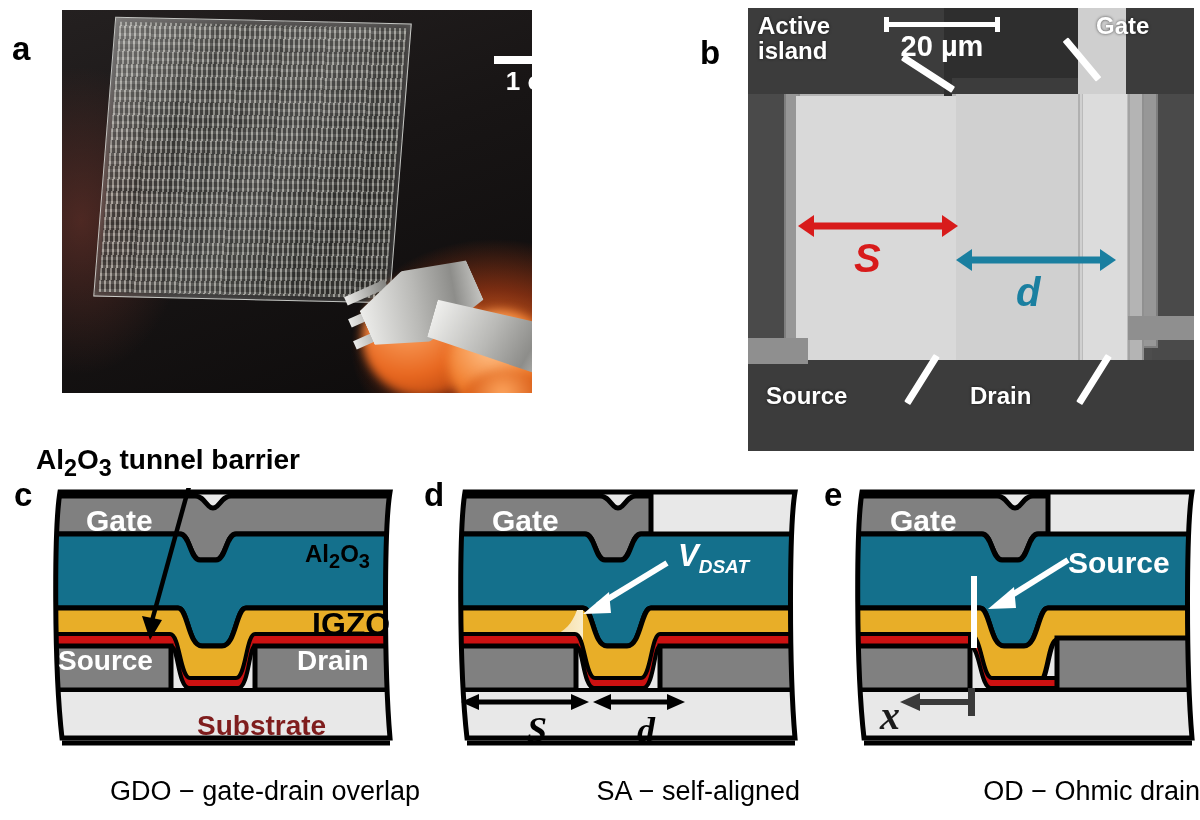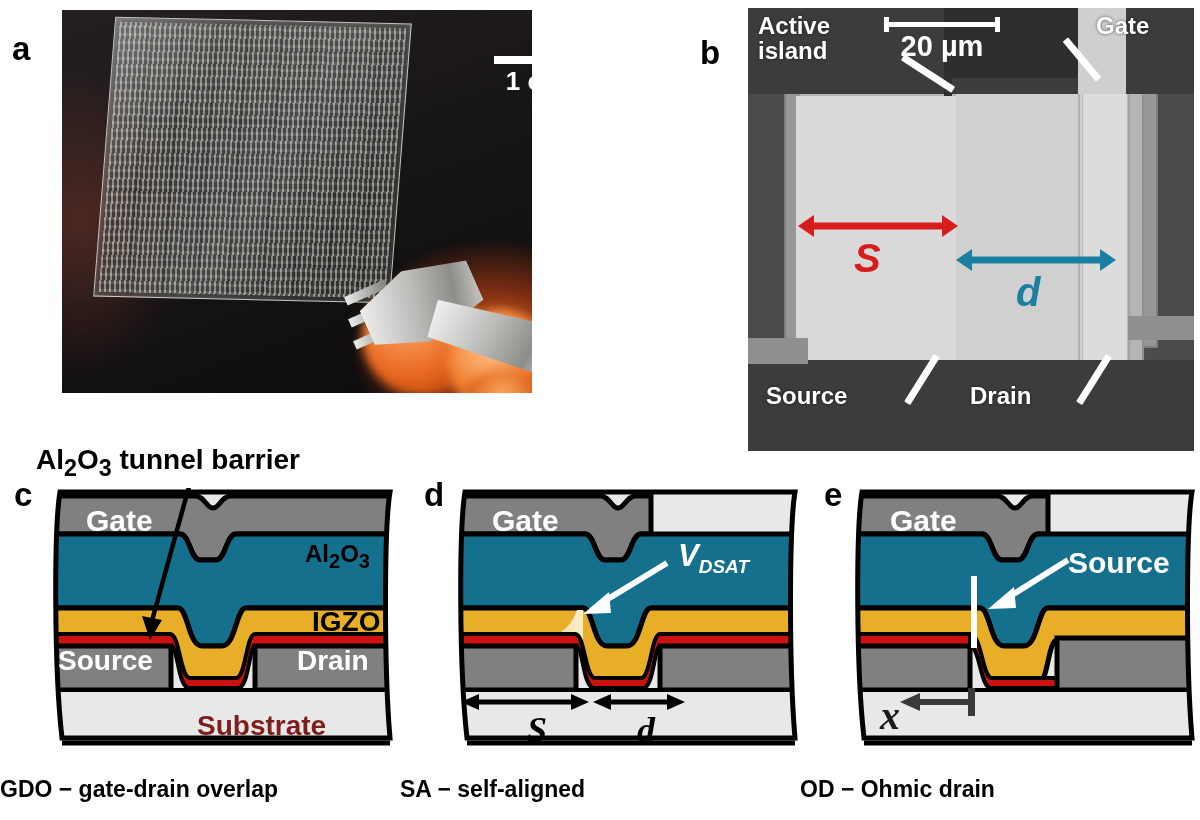--- a/index.html
+++ b/index.html
@@ -91,21 +91,21 @@
      color:#fff;font-weight:bold;font-size:29px;}
 
   .dim-arrow{position:absolute;}
   .dim-line{position:absolute;top:50%;transform:translateY(-50%);height:7px;}
   .dim-head{position:absolute;top:50%;transform:translateY(-50%);width:0;height:0;
      border-top:11px solid transparent;border-bottom:11px solid transparent;}
   .dim-label{position:absolute;font-weight:bold;font-style:italic;font-size:40px;}
 
   
   .xsec{position:absolute;}
-  .xcaption{position:absolute;font-weight:bold;font-size:23px;text-align:left;white-space:nowrap;}
+  .xcaption{position:absolute;font-weight:normal;font-size:27px;text-align:right;white-space:nowrap;}
   .anno{position:absolute;font-weight:bold;}
   .layer-label{font-weight:bold;}
 </style>
 </head>
 <body>
 
 <div class="panel-letter" style="left:12px;top:32px;">a</div>
 
 <div id="panel-a-photo">
   <div class="finger" id="finger-1"></div>
@@ -209,21 +209,21 @@
   </g>
   <path d="M10,4 C4,40 4,180 12,250 L340,250 C334,180 334,40 340,4 Z" fill="none" stroke="#000" stroke-width="5"></path>
   <line x1="12" y1="255" x2="340" y2="255" stroke="#000" stroke-width="5"></line>
 
   <line x1="148" y1="-34" x2="100" y2="140" stroke="#000" stroke-width="4.5"></line>
   <polygon points="100,152 92,128 112,132" fill="#000"></polygon>
 </svg>
 
 <div class="layer-label" style="position:absolute;left:86px;top:504px;font-size:30px;color:#fff;">Gate</div>
 <div class="layer-label" style="position:absolute;left:305px;top:540px;font-size:24px;color:#000000;">Al<sub>2</sub>O<sub>3</sub></div>
-<div class="layer-label" style="position:absolute;left:312px;top:606px;font-size:28px;color:#000;">IGZO</div>
+<div class="layer-label" style="position:absolute;left:312px;top:606px;font-size:32px;color:#000;">IGZO</div>
 <div class="layer-label" style="position:absolute;left:58px;top:645px;font-size:28px;color:#fff;">Source</div>
 <div class="layer-label" style="position:absolute;left:297px;top:645px;font-size:28px;color:#fff;">Drain</div>
 <div class="layer-label" style="position:absolute;left:197px;top:710px;font-size:28px;color:#7f1d1d;">Substrate</div>
 
 <div class="xcaption" style="left:0;top:776px;width:420px;">GDO − gate-drain overlap</div>
 
 <div class="panel-letter" style="left:424px;top:478px;">d</div>
 
 <svg class="xsec" style="left:455px;top:488px;" width="350" height="270" viewBox="0 0 350 270">
   <defs>

